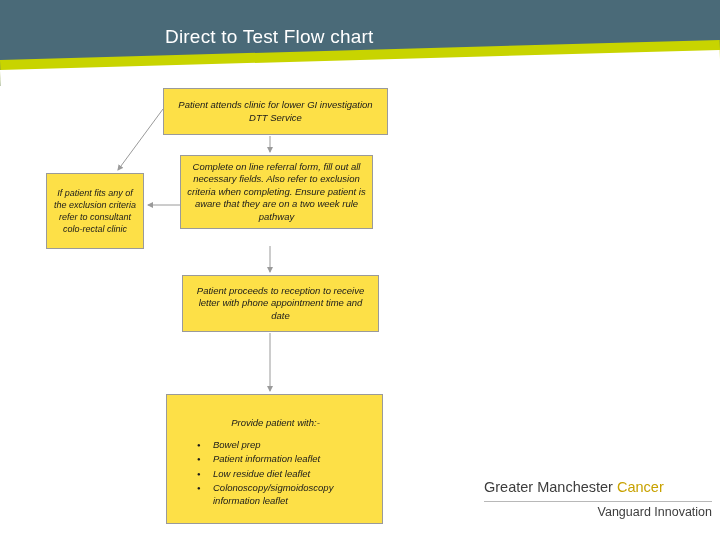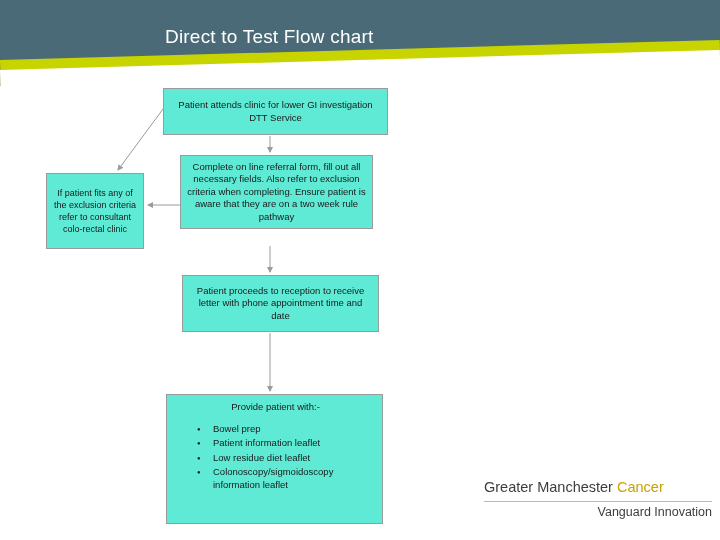--- a/index.html
+++ b/index.html
@@ -57,27 +57,28 @@
   
   .flow {
     position: absolute;
     left: 0; top: 0;
     width: 720px;
     height: 540px;
   }
   .node {
     position: absolute;
     border: 1px solid #9a9a9a;
-    background: #5eead4;
+    background: #fde047;
     box-sizing: border-box;
     color: #1a1a1a;
     font-size: 9.5px;
     line-height: 12.5px;
     text-align: center;
     padding: 5px 6px;
+    font-style: italic;
   }
   .node-1 {
     left: 163px; top: 88px;
     width: 225px; height: 47px;
     display: flex;
     flex-direction: column;
     align-items: center;
     justify-content: center;
   }
   .node-2 {
@@ -100,21 +101,21 @@
     display: flex;
     align-items: center;
     justify-content: center;
     font-size: 9px;
     line-height: 12px;
   }
   .node-5 {
     left: 166px; top: 394px;
     width: 217px; height: 130px;
     text-align: left;
-    padding: 6px 8px 6px 10px;
+    padding: 22px 8px 6px 10px;
   }
   .node-5 .n5-title {
     text-align: center;
     font-size: 9.5px;
     margin-bottom: 4px;
   }
   .node-5 ul {
     margin: 8px;
     padding: 0 0 0 28px;
     list-style: none;

